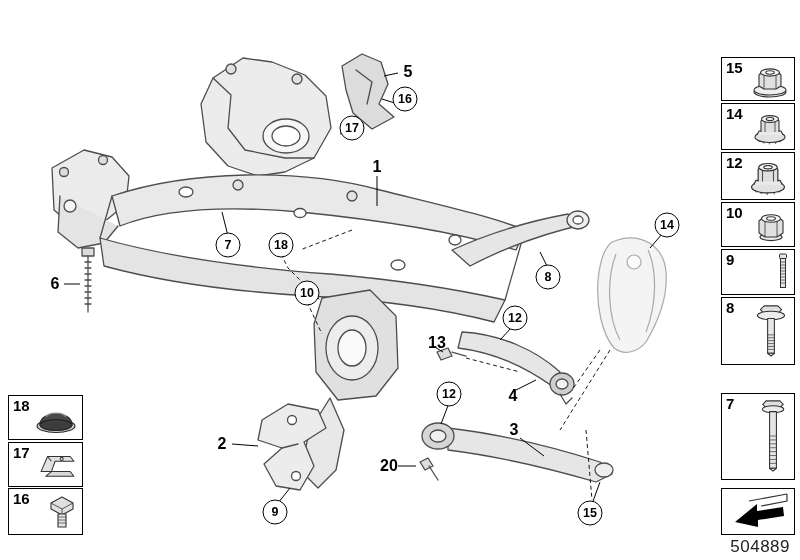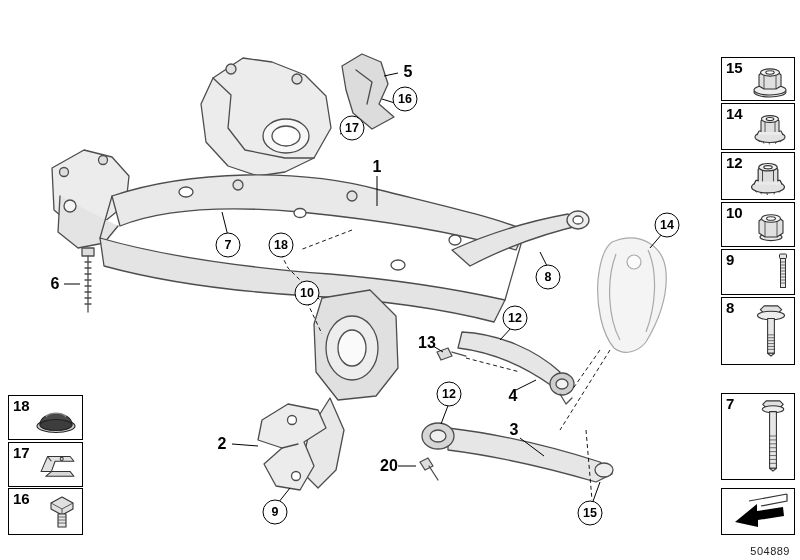--- a/index.html
+++ b/index.html
@@ -9,21 +9,21 @@
   .callout{position:absolute;transform:translate(-50%,-50%);font-weight:bold;line-height:1;
            display:flex;align-items:center;justify-content:center;cursor:pointer;}
   .callout.circled{width:23px;height:23px;border:1.5px solid #000;border-radius:50%;
                    background:#fff;font-size:12.5px;}
   .callout.plain{font-size:16px;}
   .part-box{position:absolute;border:1.8px solid #000;background:#fff;box-sizing:border-box;}
   .box-num{position:absolute;top:1px;left:4px;font-weight:bold;font-size:15px;}
   .box-icon{position:absolute;right:3px;top:50%;transform:translateY(-50%);
             display:flex;align-items:center;justify-content:center;}
   .box-icon svg{display:block;}
-  .part-number{position:absolute;right:10px;bottom:3px;font-size:11px;color:#222;
+  .part-number{position:absolute;right:10px;bottom:3px;font-size:17px;color:#222;
                letter-spacing:0.5px;}
 </style>
 </head>
 <body>
 
 <div class="stage">
 
   <svg class="drawing" viewBox="0 0 800 560" xmlns="http://www.w3.org/2000/svg">
     <g stroke="#4d4d4d" stroke-width="1.3" fill="none" stroke-linejoin="round" stroke-linecap="round">
 
@@ -128,21 +128,21 @@
       <div class="callout circled" style="left: 405px; top: 99px;">16</div>
       <div class="callout circled" style="left: 352px; top: 128px;">17</div>
       <div class="callout plain" style="left: 377px; top: 167px;">1</div>
       <div class="callout circled" style="left: 228px; top: 245px;">7</div>
       <div class="callout circled" style="left: 281px; top: 245px;">18</div>
       <div class="callout circled" style="left: 667px; top: 225px;">14</div>
       <div class="callout circled" style="left: 548px; top: 277px;">8</div>
       <div class="callout plain" style="left: 55px; top: 284px;">6</div>
       <div class="callout circled" style="left: 307px; top: 293px;">10</div>
       <div class="callout circled" style="left: 515px; top: 318px;">12</div>
-      <div class="callout plain" style="left: 427px; top: 343px;">13</div>
+      <div class="callout plain" style="left: 437px; top: 343px;">13</div>
       <div class="callout circled" style="left: 449px; top: 394px;">12</div>
       <div class="callout plain" style="left: 513px; top: 396px;">4</div>
       <div class="callout plain" style="left: 514px; top: 430px;">3</div>
       <div class="callout plain" style="left: 222px; top: 444px;">2</div>
       <div class="callout plain" style="left: 389px; top: 466px;">20</div>
       <div class="callout circled" style="left: 275px; top: 512px;">9</div>
       <div class="callout circled" style="left: 590px; top: 513px;">15</div>
     </div>
 
   <div id="left-panel">

